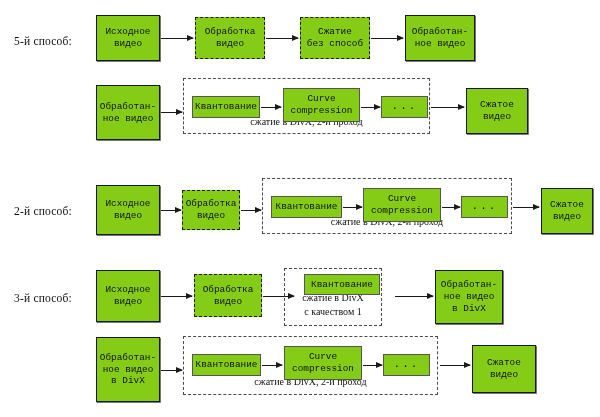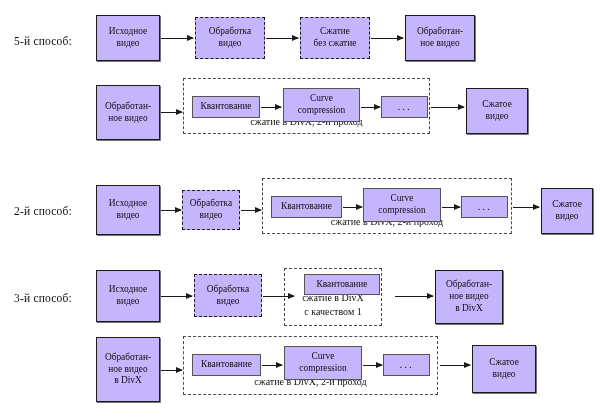--- a/index.html
+++ b/index.html
@@ -14,21 +14,22 @@
   .row-label{
     position:absolute;font-size:11.5px;letter-spacing:.2px;
     white-space:nowrap;color:#111;
   }
 
   
   .box{
     position:absolute;box-sizing:border-box;
     display:flex;flex-direction:column;align-items:center;justify-content:center;
     text-align:left;line-height:1.25;font-size:9.4px;color:#111;
-    background:#c4b5fd;
+    background:#84cc16;
+    font-family:Liberation Mono, monospace;
   }
   .box.solid{border:1.6px solid #1a1a1a;box-shadow:0.8px 0.8px 0 #555;}
   .box.thin{border:1px solid #555;}
   .box.dashed{border:1.6px dashed #1a1a1a;}
   .box .ln{display:block;white-space:nowrap;}
 
   
   .group{
     position:absolute;box-sizing:border-box;
     border:1px dashed #4a4a4a;background:transparent;
@@ -68,21 +69,21 @@
   <div class="arrow" style="left:161px;top:38px;width:32px;"></div>
 
   <div class="box dashed" style="left:195px;top:17px;width:70px;height:42px;">
     <span class="ln">Обработка</span>
     <span class="ln">видео</span>
   </div>
   <div class="arrow" style="left:266px;top:38px;width:32px;"></div>
 
   <div class="box dashed" style="left:300px;top:17px;width:70px;height:42px;">
     <span class="ln">Сжатие</span>
-    <span class="ln">без сжатие</span>
+    <span class="ln">без способ</span>
   </div>
   <div class="arrow" style="left:371px;top:38px;width:32px;"></div>
 
   <div class="box solid" style="left:405px;top:15px;width:70px;height:46px;">
     <span class="ln">Обработан-</span>
     <span class="ln">ное видео</span>
   </div>
 
   <div class="box solid" style="left:96px;top:85px;width:64px;height:55px;">
     <span class="ln">Обработан-</span>

